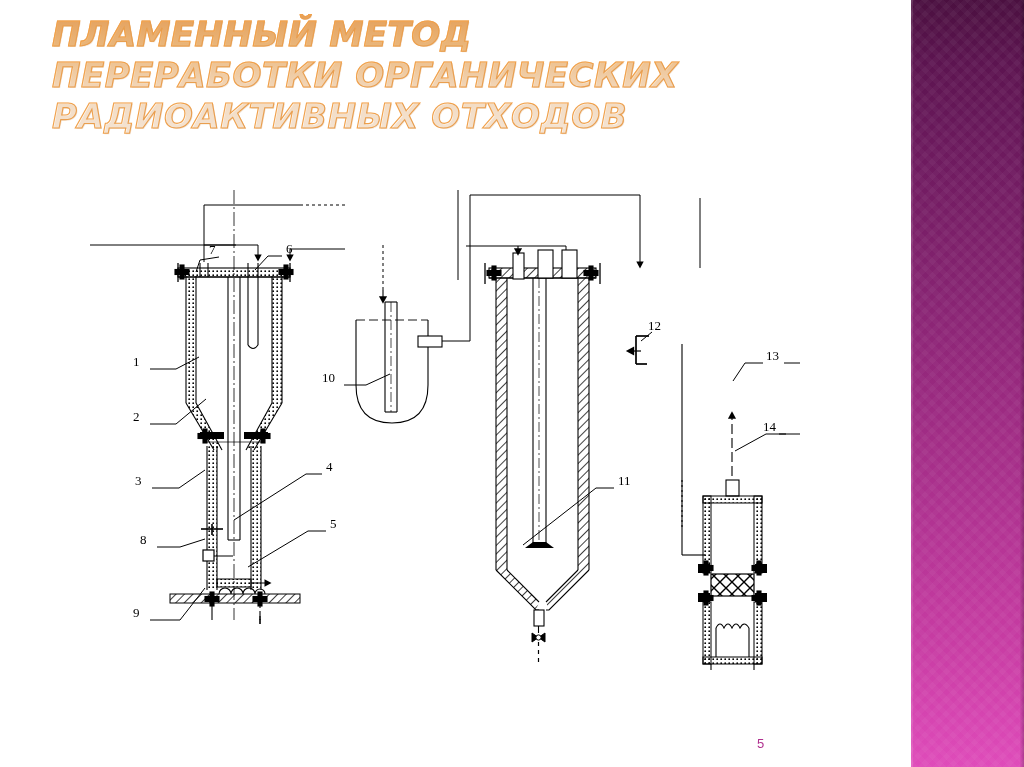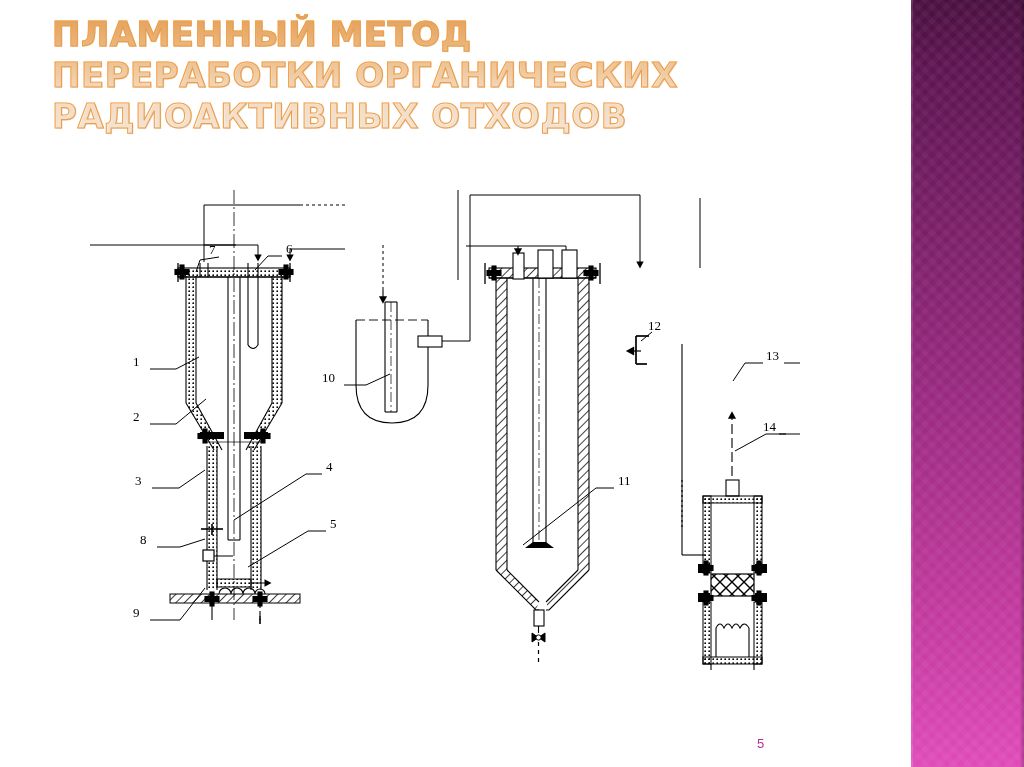--- a/index.html
+++ b/index.html
@@ -40,20 +40,21 @@
     letter-spacing:.5px;
     text-transform:uppercase;
     color:#fbe3c6;
     -webkit-text-stroke:1.1px #f0a04a;
     background:linear-gradient(to bottom,#e9a25a 0%,#f3c389 28%,#fdeedd 62%,#ffffff 100%);
     -webkit-background-clip:text;
     background-clip:text;
     -webkit-text-fill-color:transparent;
     paint-order:stroke fill;
     text-shadow:1px 1px 0 rgba(210,150,90,.25);
+    font-style:italic;
   }
 
   
   #drawing{position:absolute;left:0;top:150px;width:900px;height:520px;}
   #drawing svg{display:block;}
 
   
   #pagenum{
     position:absolute;left:757px;top:736px;
     font-family:"Liberation Sans", sans-serif;

